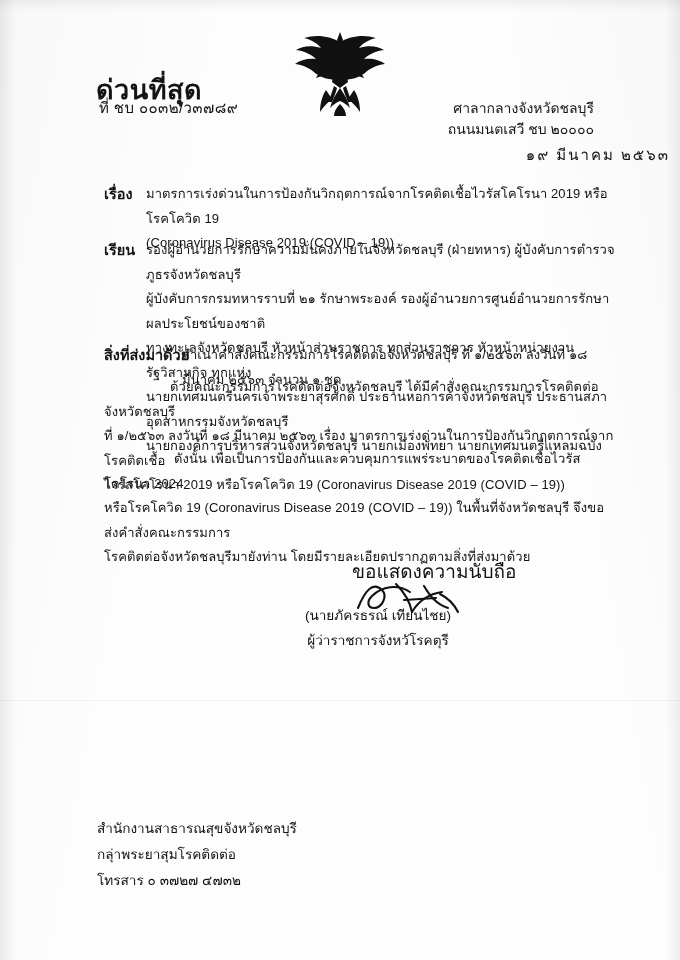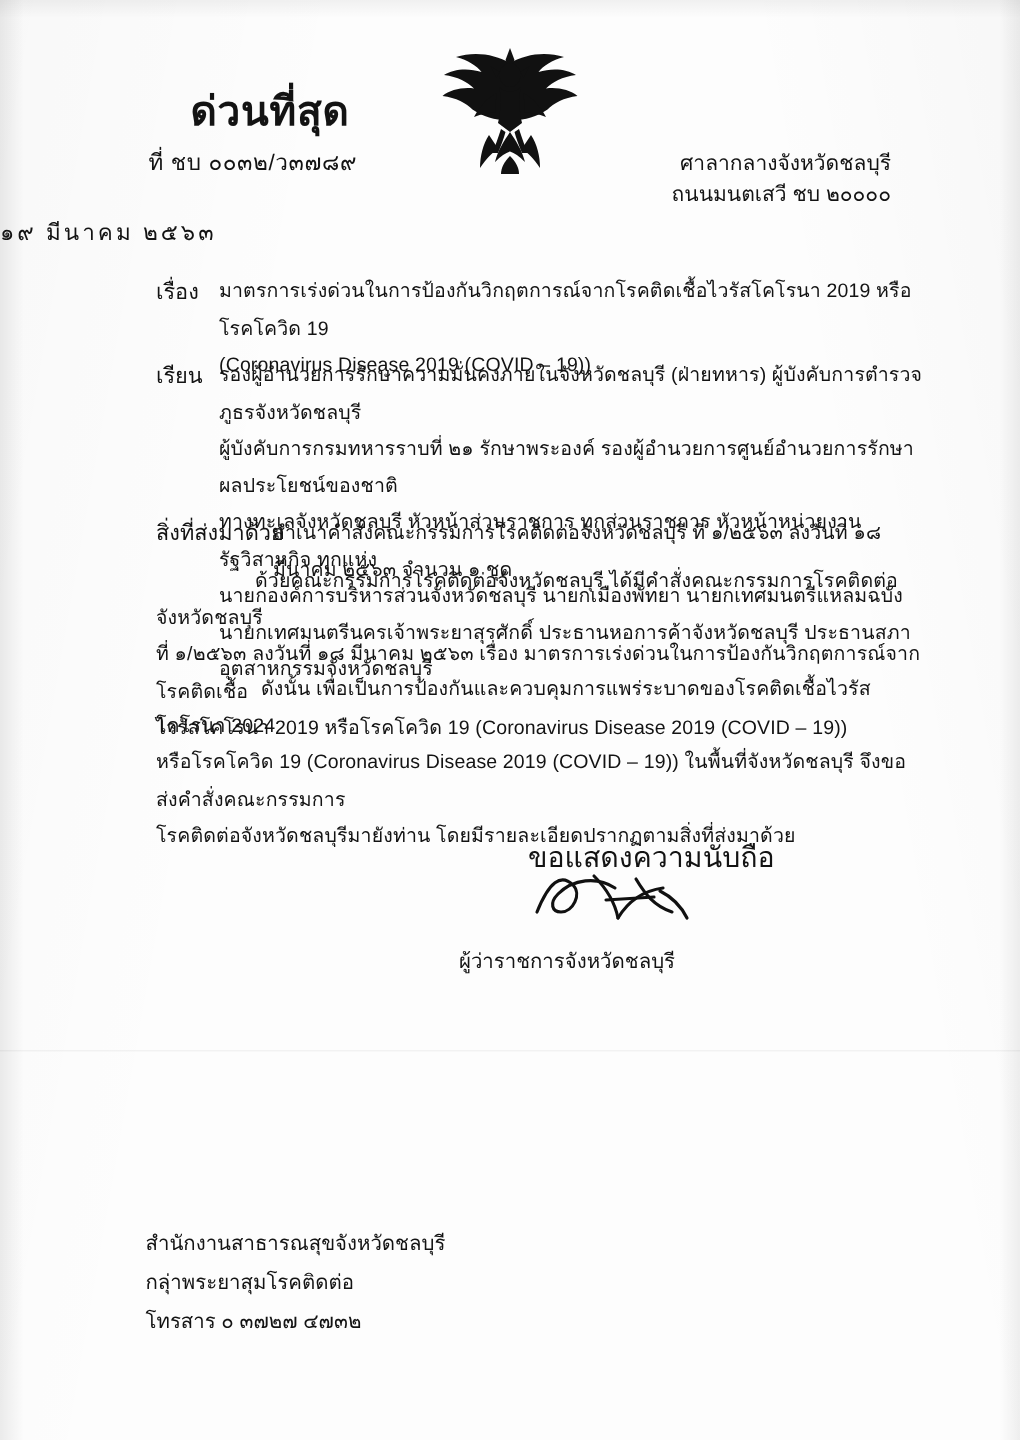--- a/index.html
+++ b/index.html
@@ -29,26 +29,25 @@
     position: absolute;
     left: 0; top: 0;
     width: 680px;
     height: 960px;
   }
 
   
   .urgent {
     position: absolute;
     left: 96px;
-    top: 52px;
+    top: 68px;
     font-size: 27px;
     font-weight: bold;
     letter-spacing: 0.5px;
     font-family: Liberation Serif, serif;
-    margin-left: 31px;
   }
   .docnum {
     position: absolute;
     left: 99px;
     top: 96px;
     font-size: 15px;
     letter-spacing: 0.4px;
   }
 
   .garuda {
@@ -66,30 +65,30 @@
     top: 98px;
     text-align: right;
     font-size: 14px;
     line-height: 21px;
   }
 
   .date-line {
     position: absolute;
     left: 0; right: 10px;
     top: 143px;
-    text-align: left;
+    text-align: right;
     font-size: 15px;
     letter-spacing: 2px;
   }
 
   
   .lbl {
     position: absolute;
     font-size: 14.5px;
-    font-weight: 400;
+    font-weight: 700;
   }
   .blk {
     position: absolute;
     font-size: 13px;
     line-height: 24.5px;
     letter-spacing: 0.1px;
   }
   .blk p { margin: 0; }
 
   .lbl-subject { left: 104px; top: 182px; }
@@ -225,22 +224,22 @@
     <div class="blk blk-subject">
       <p>มาตรการเร่งด่วนในการป้องกันวิกฤตการณ์จากโรคติดเชื้อไวรัสโคโรนา 2019 หรือโรคโควิด 19</p>
       <p>(Coronavirus Disease 2019 (COVID – 19))</p>
     </div>
 
     <div class="lbl lbl-to">เรียน</div>
     <div class="blk blk-to">
       <p>รองผู้อำนวยการรักษาความมั่นคงภายในจังหวัดชลบุรี (ฝ่ายทหาร) ผู้บังคับการตำรวจภูธรจังหวัดชลบุรี</p>
       <p>ผู้บังคับการกรมทหารราบที่ ๒๑ รักษาพระองค์ รองผู้อำนวยการศูนย์อำนวยการรักษาผลประโยชน์ของชาติ</p>
       <p>ทางทะเลจังหวัดชลบุรี หัวหน้าส่วนราชการ ทุกส่วนราชการ หัวหน้าหน่วยงานรัฐวิสาหกิจ ทุกแห่ง</p>
+      <p>นายกเทศมนตรีนครเจ้าพระยาสุรศักดิ์ ประธานหอการค้าจังหวัดชลบุรี ประธานสภาอุตสาหกรรมจังหวัดชลบุรี</p>
       <p>นายกองค์การบริหารส่วนจังหวัดชลบุรี นายกเมืองพัทยา นายกเทศมนตรีแหลมฉบัง</p>
-      <p>นายกเทศมนตรีนครเจ้าพระยาสุรศักดิ์ ประธานหอการค้าจังหวัดชลบุรี ประธานสภาอุตสาหกรรมจังหวัดชลบุรี</p>
     </div>
 
     <div class="lbl lbl-attach">สิ่งที่ส่งมาด้วย</div>
     <div class="blk blk-attach">สำเนาคำสั่งคณะกรรมการโรคติดต่อจังหวัดชลบุรี ที่ ๑/๒๕๖๓ ลงวันที่ ๑๘ มีนาคม ๒๕๖๓ จำนวน ๑ ชุด</div>
 
     <div class="blk blk-para1">
       <p>ด้วยคณะกรรมการโรคติดต่อจังหวัดชลบุรี ได้มีคำสั่งคณะกรรมการโรคติดต่อจังหวัดชลบุรี</p>
       <p style="text-indent:0">ที่ ๑/๒๕๖๓ ลงวันที่ ๑๘ มีนาคม ๒๕๖๓ เรื่อง มาตรการเร่งด่วนในการป้องกันวิกฤตการณ์จากโรคติดเชื้อ</p>
       <p style="text-indent:0">ไวรัสโคโรนา 2019 หรือโรคโควิด 19 (Coronavirus Disease 2019 (COVID – 19))</p>
     </div>
@@ -260,21 +259,22 @@
           <path d="M6 30 C14 10 22 4 30 12 C36 18 30 30 22 30 C16 30 14 24 20 18 C30 8 46 6 58 14"></path>
           <path d="M44 6 C52 14 58 24 60 34"></path>
           <path d="M60 34 C66 24 76 16 90 14"></path>
           <path d="M72 8 C78 18 84 26 96 30"></path>
           <path d="M52 22 L84 20"></path>
           <path d="M88 16 C96 20 102 26 106 34"></path>
         </g>
       </svg>
     </div>
 
-    <div class="sig-title">ผู้ว่าราชการจังหวัดชลบุรี</div>
+    <div class="sig-name">(นายภัครธรณ์  เทียนไชย)</div>
+    <div class="sig-title">ผู้ว่าราชการจังหวัโรคตุรี</div>
 
     <div class="footer">
       <p>สำนักงานสาธารณสุขจังหวัดชลบุรี</p>
       <p>กลุ่าพระยาสุมโรคติดต่อ</p>
       <p>โทรสาร ๐ ๓๗๒๗ ๔๗๓๒</p>
     </div>
 
   </div>
 </div>
 

